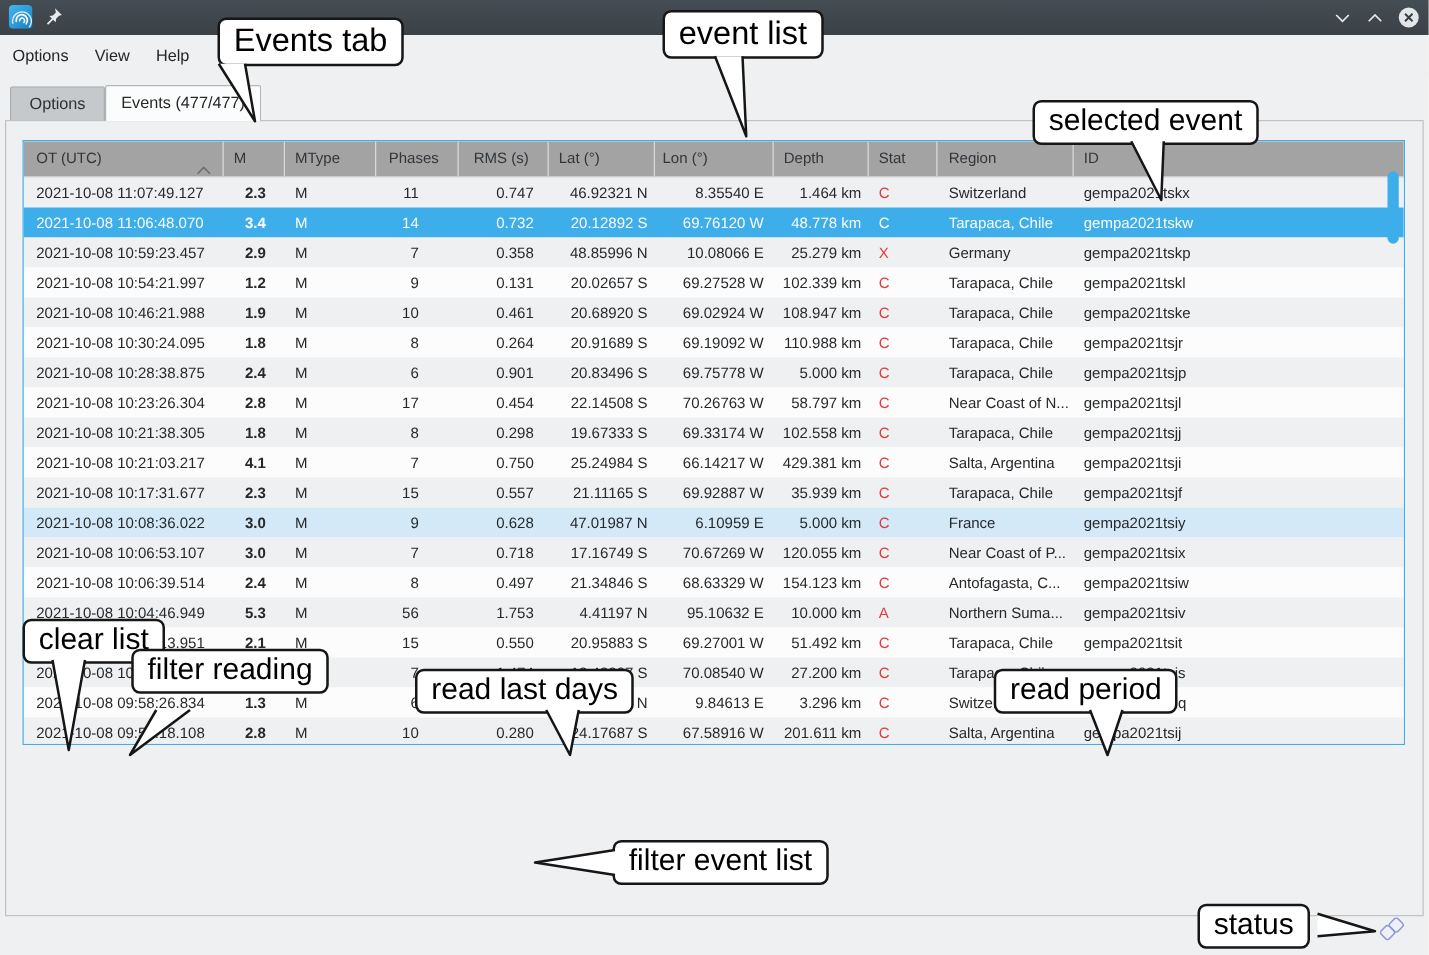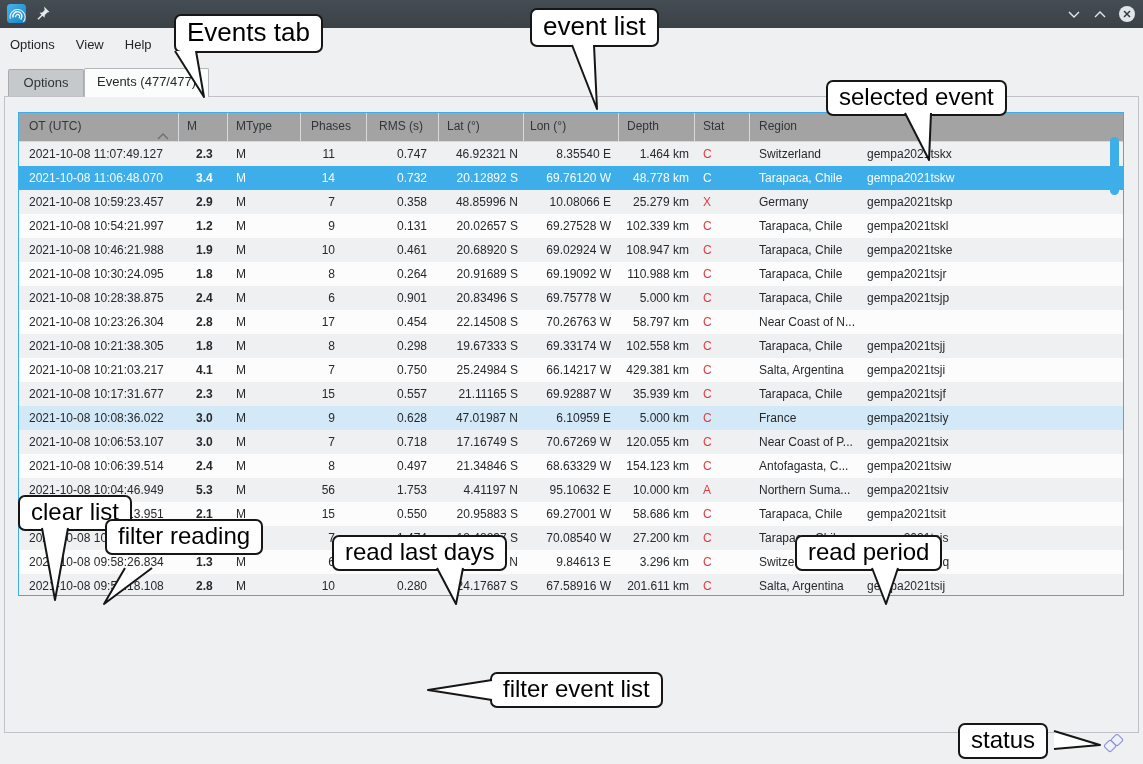--- a/index.html
+++ b/index.html
@@ -169,20 +169,21 @@
     </div>
     <div class="hcell c-m">M</div>
     <div class="hcell c-mtype">MType</div>
     <div class="hcell c-phases">Phases</div>
     <div class="hcell c-rms">RMS (s)</div>
     <div class="hcell c-lat">Lat (°)</div>
     <div class="hcell c-lon">Lon (°)</div>
     <div class="hcell c-depth">Depth</div>
     <div class="hcell c-stat">Stat</div>
     <div class="hcell c-region">Region</div>
+    <div class="hcell c-id">ID</div>
   </div>
   <div class="tbody" id="tbody">
       <div class="trow">
         <div class="cell c-ot">2021-10-08 11:07:49.127</div>
         <div class="cell c-m">2.3</div>
         <div class="cell c-mtype">M</div>
         <div class="cell c-phases">11</div>
         <div class="cell c-rms">0.747</div>
         <div class="cell c-lat">46.92321 N</div>
         <div class="cell c-lon">8.35540 E</div>
@@ -273,20 +274,21 @@
         <div class="cell c-ot">2021-10-08 10:23:26.304</div>
         <div class="cell c-m">2.8</div>
         <div class="cell c-mtype">M</div>
         <div class="cell c-phases">17</div>
         <div class="cell c-rms">0.454</div>
         <div class="cell c-lat">22.14508 S</div>
         <div class="cell c-lon">70.26763 W</div>
         <div class="cell c-depth">58.797 km</div>
         <div class="cell c-stat">C</div>
         <div class="cell c-region">Near Coast of N...</div>
+        <div class="cell c-id">gempa2021tsjl</div>
       </div>
       <div class="trow">
         <div class="cell c-ot">2021-10-08 10:21:38.305</div>
         <div class="cell c-m">1.8</div>
         <div class="cell c-mtype">M</div>
         <div class="cell c-phases">8</div>
         <div class="cell c-rms">0.298</div>
         <div class="cell c-lat">19.67333 S</div>
         <div class="cell c-lon">69.33174 W</div>
         <div class="cell c-depth">102.558 km</div>
@@ -373,21 +375,21 @@
         <div class="cell c-id">gempa2021tsiv</div>
       </div>
       <div class="trow">
         <div class="cell c-ot">2021-10-08 10:04:13.951</div>
         <div class="cell c-m">2.1</div>
         <div class="cell c-mtype">M</div>
         <div class="cell c-phases">15</div>
         <div class="cell c-rms">0.550</div>
         <div class="cell c-lat">20.95883 S</div>
         <div class="cell c-lon">69.27001 W</div>
-        <div class="cell c-depth">58.686 km</div>
+        <div class="cell c-depth">51.492 km</div>
         <div class="cell c-stat">C</div>
         <div class="cell c-region">Tarapaca, Chile</div>
         <div class="cell c-id">gempa2021tsit</div>
       </div>
       <div class="trow">
         <div class="cell c-ot">2021-10-08 10:02:08.463</div>
         <div class="cell c-m">2.7</div>
         <div class="cell c-mtype">M</div>
         <div class="cell c-phases">7</div>
         <div class="cell c-rms">1.474</div>

